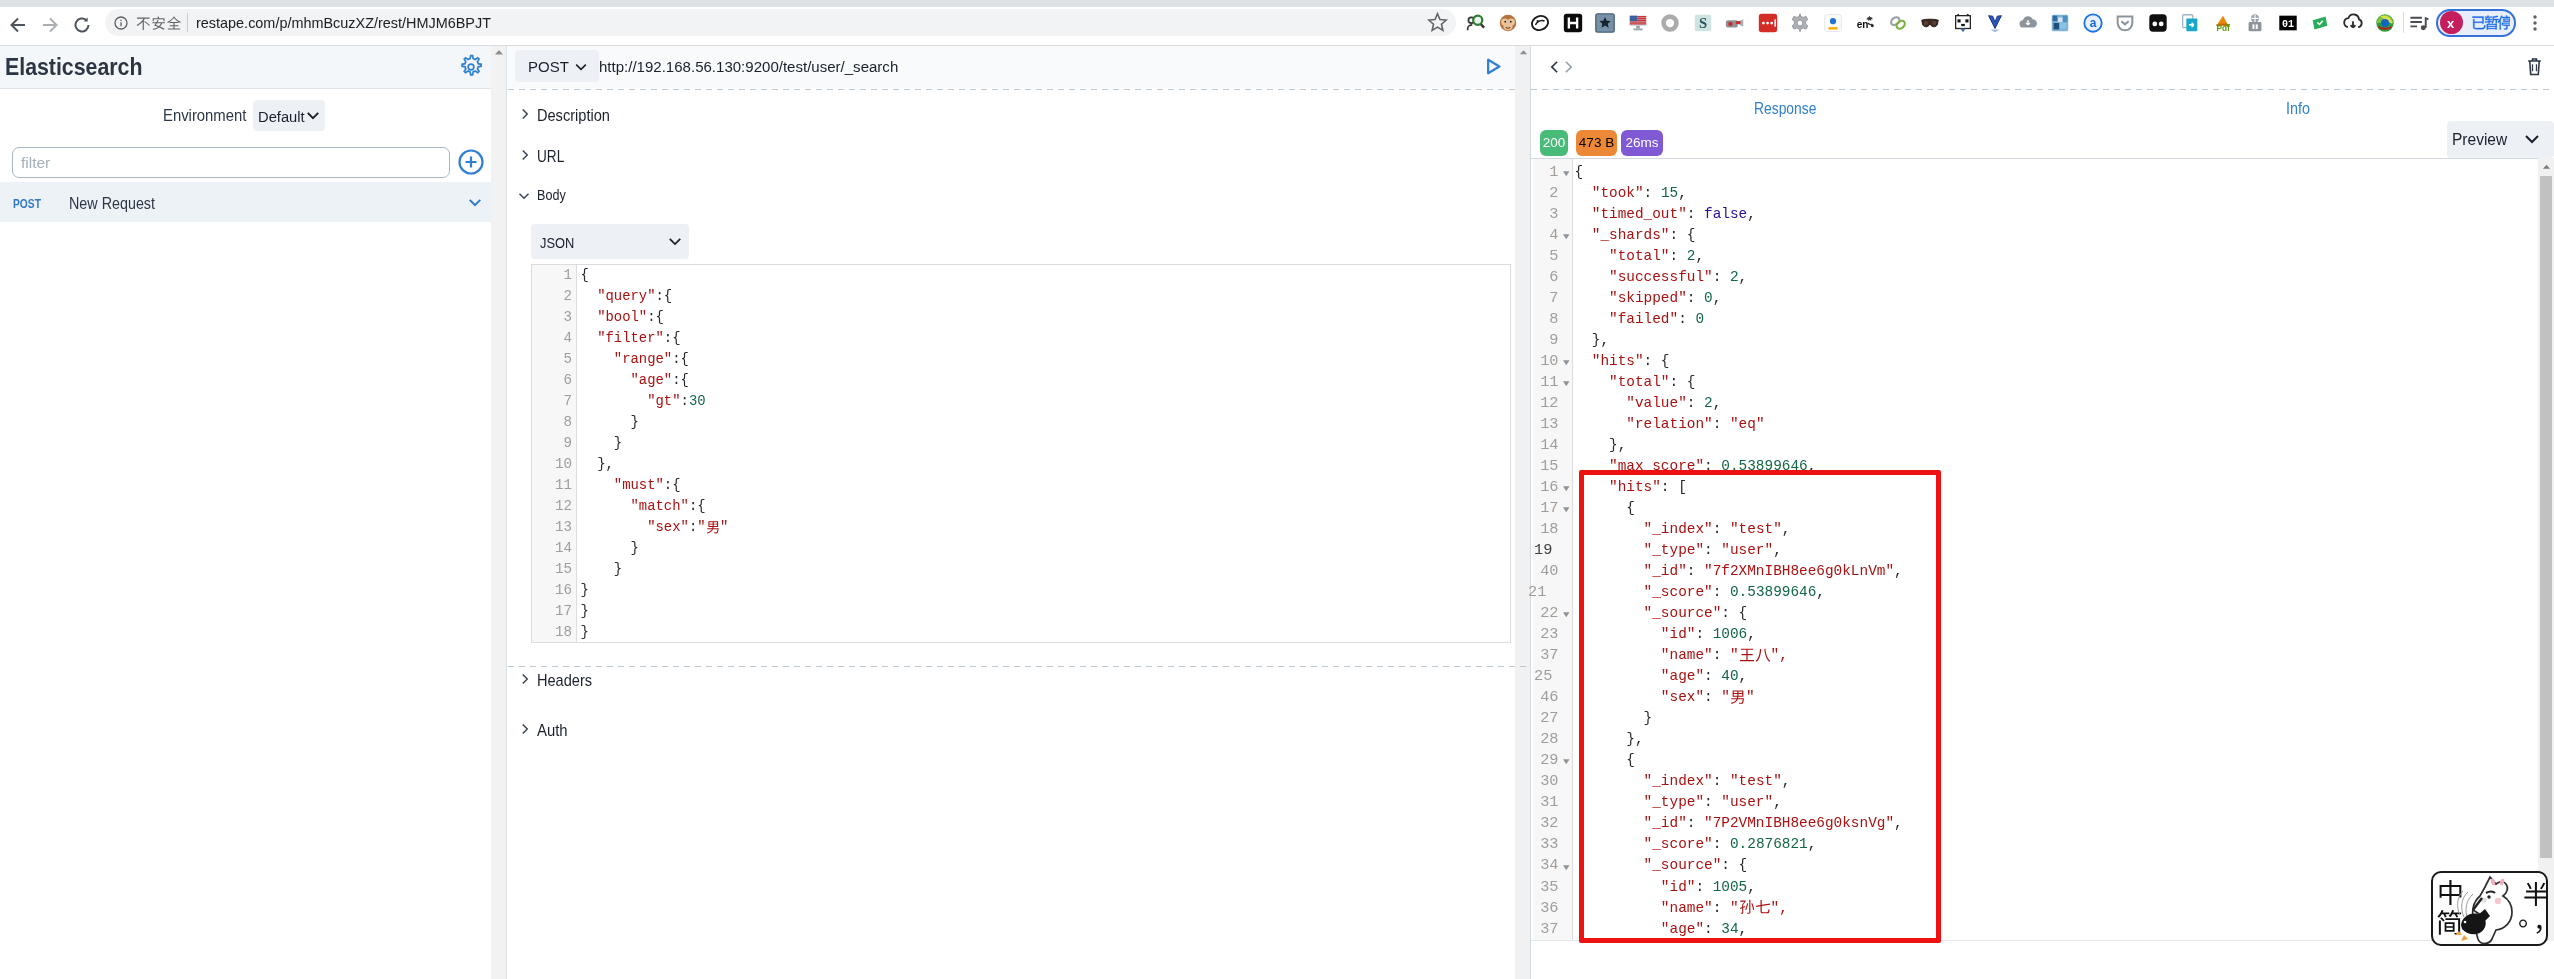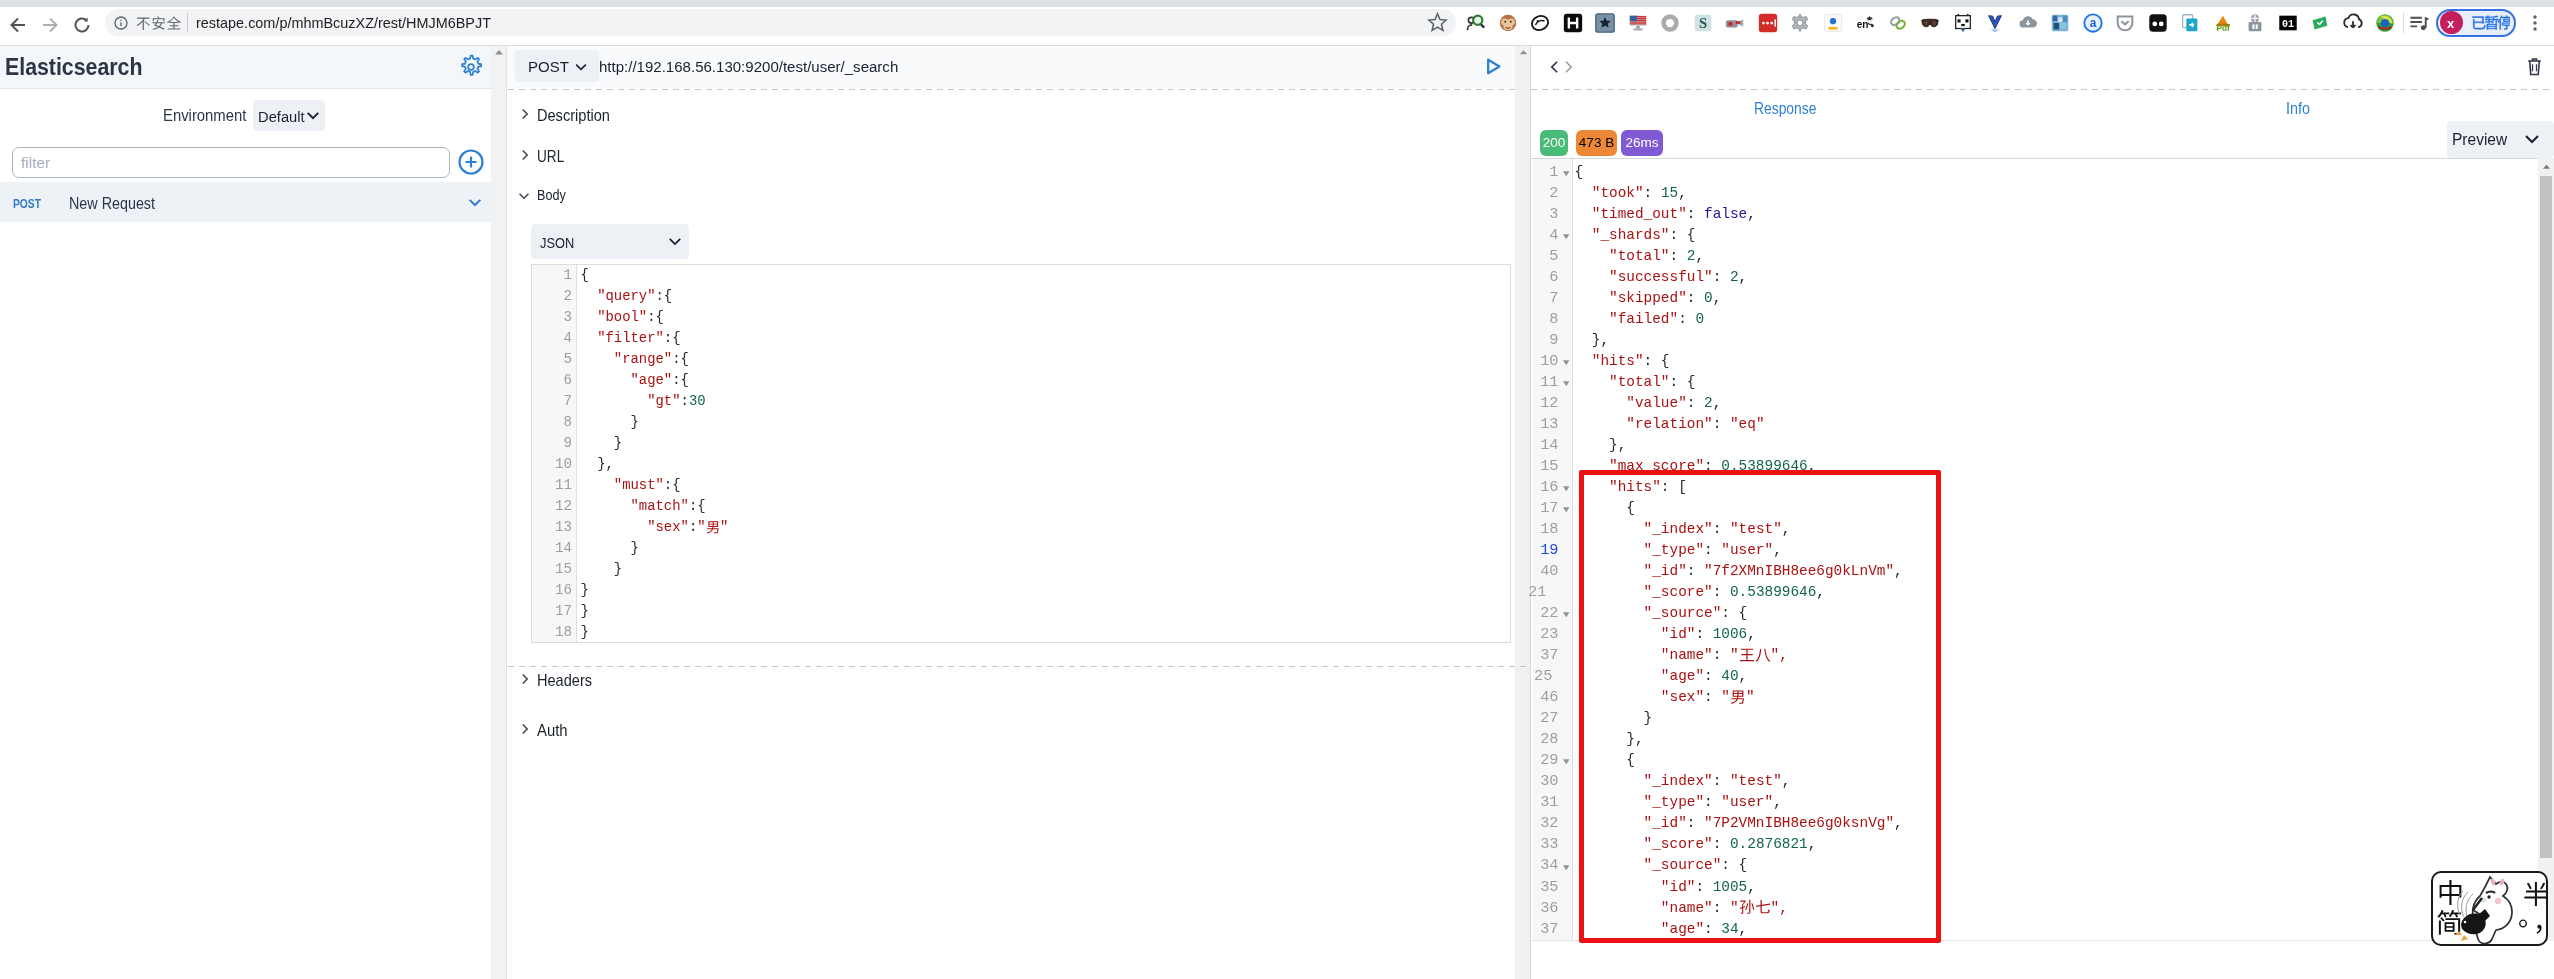--- a/index.html
+++ b/index.html
@@ -410,21 +410,21 @@
     <path d="M0 0h8L4 6z" fill="#8d949b"></path>
   </svg>
 <div class="mono" style="position:absolute;left:1574.5px;top:476.95px;height:21.03px;line-height:21.03px;font-size:14.4px;white-space:pre"><span style="color:#a11">    "hits"</span><span style="color:#24292e">: [</span></div>
 <div class="mono" style="position:absolute;left:1528px;top:497.98px;width:30.5px;text-align:right;line-height:21.03px;font-size:15.3px;color:#9e9e9e">17</div>
 <svg class="abs" style="left:1563px;top:507.0px" width="6.5" height="5.5" viewBox="0 0 8 6">
     <path d="M0 0h8L4 6z" fill="#8d949b"></path>
   </svg>
 <div class="mono" style="position:absolute;left:1574.5px;top:497.98px;height:21.03px;line-height:21.03px;font-size:14.4px;white-space:pre"><span style="color:#24292e">      {</span></div>
 <div class="mono" style="position:absolute;left:1528px;top:519.01px;width:30.5px;text-align:right;line-height:21.03px;font-size:15.3px;color:#9e9e9e">18</div>
 <div class="mono" style="position:absolute;left:1574.5px;top:519.01px;height:21.03px;line-height:21.03px;font-size:14.4px;white-space:pre"><span style="color:#a11">        "_index"</span><span style="color:#24292e">: </span><span style="color:#a11">"test"</span><span style="color:#24292e">,</span></div>
-<div class="mono" style="position:absolute;left:1528px;top:540.04px;width:30.5px;text-align:right;line-height:21.03px;font-size:15.3px;color:#1d4ed8">19</div>
+<div class="mono" style="position:absolute;left:1528px;top:540.04px;width:30.5px;text-align:center;line-height:21.03px;font-size:15.3px;color:#404040">19</div>
 <div class="mono" style="position:absolute;left:1574.5px;top:540.04px;height:21.03px;line-height:21.03px;font-size:14.4px;white-space:pre"><span style="color:#a11">        "_type"</span><span style="color:#24292e">: </span><span style="color:#a11">"user"</span><span style="color:#24292e">,</span></div>
 <div class="mono" style="position:absolute;left:1528px;top:561.07px;width:30.5px;text-align:right;line-height:21.03px;font-size:15.3px;color:#9e9e9e">40</div>
 <div class="mono" style="position:absolute;left:1574.5px;top:561.07px;height:21.03px;line-height:21.03px;font-size:14.4px;white-space:pre"><span style="color:#a11">        "_id"</span><span style="color:#24292e">: </span><span style="color:#a11">"7f2XMnIBH8ee6g0kLnVm"</span><span style="color:#24292e">,</span></div>
 <div class="mono" style="position:absolute;left:1528px;top:582.10px;width:30.5px;text-align:left;line-height:21.03px;font-size:15.3px;color:#9e9e9e">21</div>
 <div class="mono" style="position:absolute;left:1574.5px;top:582.10px;height:21.03px;line-height:21.03px;font-size:14.4px;white-space:pre"><span style="color:#a11">        "_score"</span><span style="color:#24292e">: </span><span style="color:#164">0.53899646</span><span style="color:#24292e">,</span></div>
 <div class="mono" style="position:absolute;left:1528px;top:603.13px;width:30.5px;text-align:right;line-height:21.03px;font-size:15.3px;color:#9e9e9e">22</div>
 <svg class="abs" style="left:1563px;top:612.1px" width="6.5" height="5.5" viewBox="0 0 8 6">
     <path d="M0 0h8L4 6z" fill="#8d949b"></path>
   </svg>
 <div class="mono" style="position:absolute;left:1574.5px;top:603.13px;height:21.03px;line-height:21.03px;font-size:14.4px;white-space:pre"><span style="color:#a11">        "_source"</span><span style="color:#24292e">: {</span></div>

